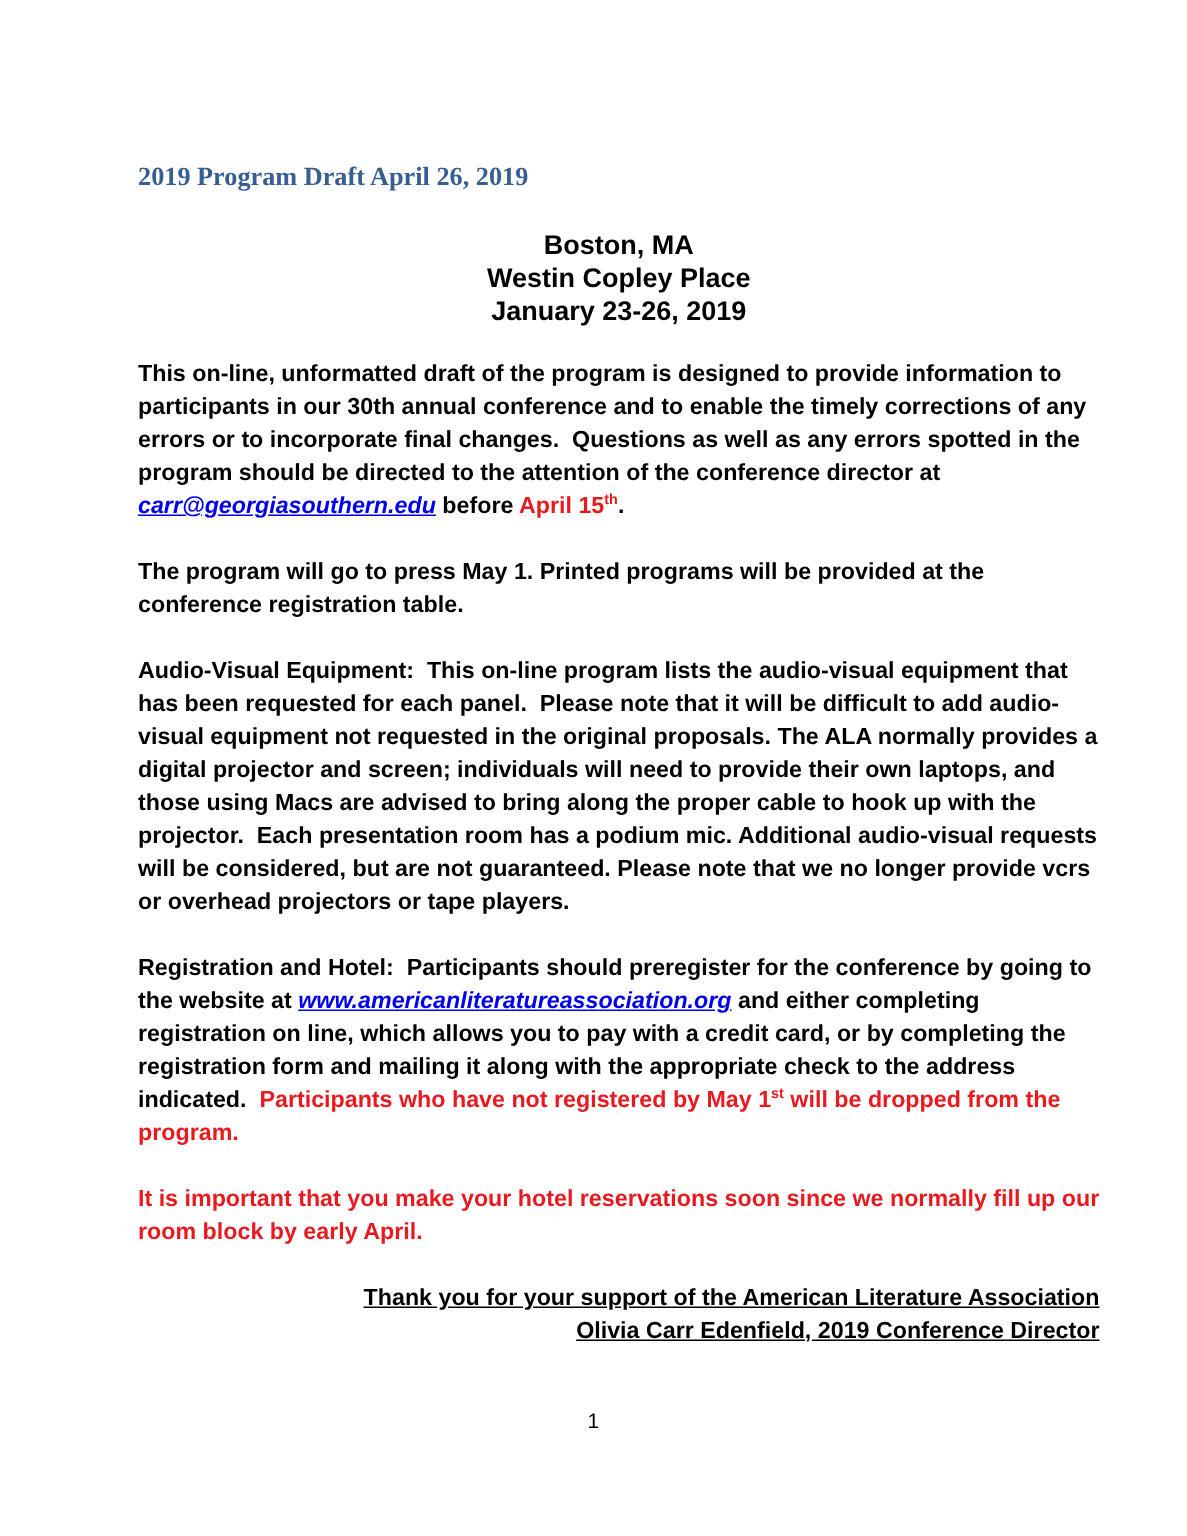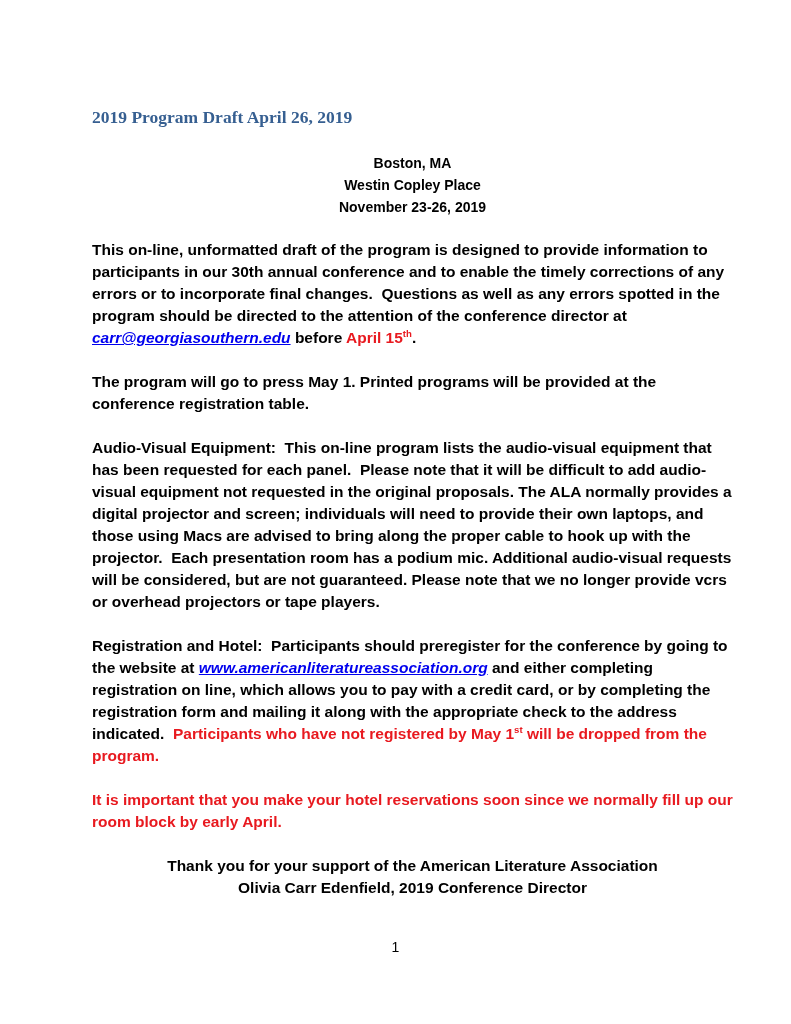--- a/index.html
+++ b/index.html
@@ -24,21 +24,21 @@
   .doc-title{
     font-family:"Liberation Serif","DejaVu Serif",serif;
     font-size:17.5px;
     font-weight:bold;
     color:var(--title_blue);
     margin:0 0 24px 0;
     line-height:22px;
   }
   .venue-block{
     text-align:center;
-    font-size:14px;
+    font-size:18px;
     line-height:22px;
     margin:0 0 21px 0;
   }
   .para{
     font-size:15.5px;
     line-height:22px;
     margin:0 0 22px 0;
     white-space:pre-wrap;
   }
   .link{
@@ -48,45 +48,46 @@
     cursor:pointer;
     font-style:italic;
   }
   .red{color:var(--red_text);}
   sup{
     font-size:0.62em;
     line-height:0;
     vertical-align:super;
   }
   .closing-block{
-    text-align:center;
+    text-align:right;
     font-size:15.5px;
     line-height:22px;
     margin:22px 0 4px 0;
+    text-decoration:underline;
   }
   .page-footer{
     position:absolute;
     top:936px;left:0;right:0;
     text-align:center;
     font-size:14px;
     font-weight:normal;
     line-height:22px;
   }
 </style>
 </head>
 <body>
 
 <div class="page">
 
   <h1 class="doc-title">2019 Program Draft April 26, 2019</h1>
 
   <div class="venue-block">
     <div>Boston, MA</div>
     <div>Westin Copley Place</div>
-    <div>November 23-26, 2019</div>
+    <div>January 23-26, 2019</div>
   </div>
 
   <p class="para"><span>This on-line, unformatted draft of the program is designed to provide information to participants in our 30th annual conference and to enable the timely corrections of any errors or to incorporate final changes.  Questions as well as any errors spotted in the program should be directed to the attention of the conference director at </span><a class="link">carr@georgiasouthern.edu</a><span> before </span><span class="red">April 15</span><sup class="red">th</sup><span>.</span></p>
 
 
   <p class="para">The program will go to press May 1. Printed programs will be provided at the conference registration table.</p>
 
   <p class="para">Audio-Visual Equipment:  This on-line program lists the audio-visual equipment that has been requested for each panel.  Please note that it will be difficult to add audio-visual equipment not requested in the original proposals. The ALA normally provides a digital projector and screen; individuals will need to provide their own laptops, and those using Macs are advised to bring along the proper cable to hook up with the projector.  Each presentation room has a podium mic. Additional audio-visual requests will be considered, but are not guaranteed. Please note that we no longer provide vcrs or overhead projectors or tape players.</p>
 
   <p class="para"><span>Registration and Hotel:  Participants should preregister for the conference by going to the website at </span><a class="link">www.americanliteratureassociation.org</a><span> and either completing registration on line, which allows you to pay with a credit card, or by completing the registration form and mailing it along with the appropriate check to the address indicated.  </span><span class="red">Participants who have not registered by May 1</span><sup class="red">st</sup><span class="red"> will be dropped from the program.</span></p>

